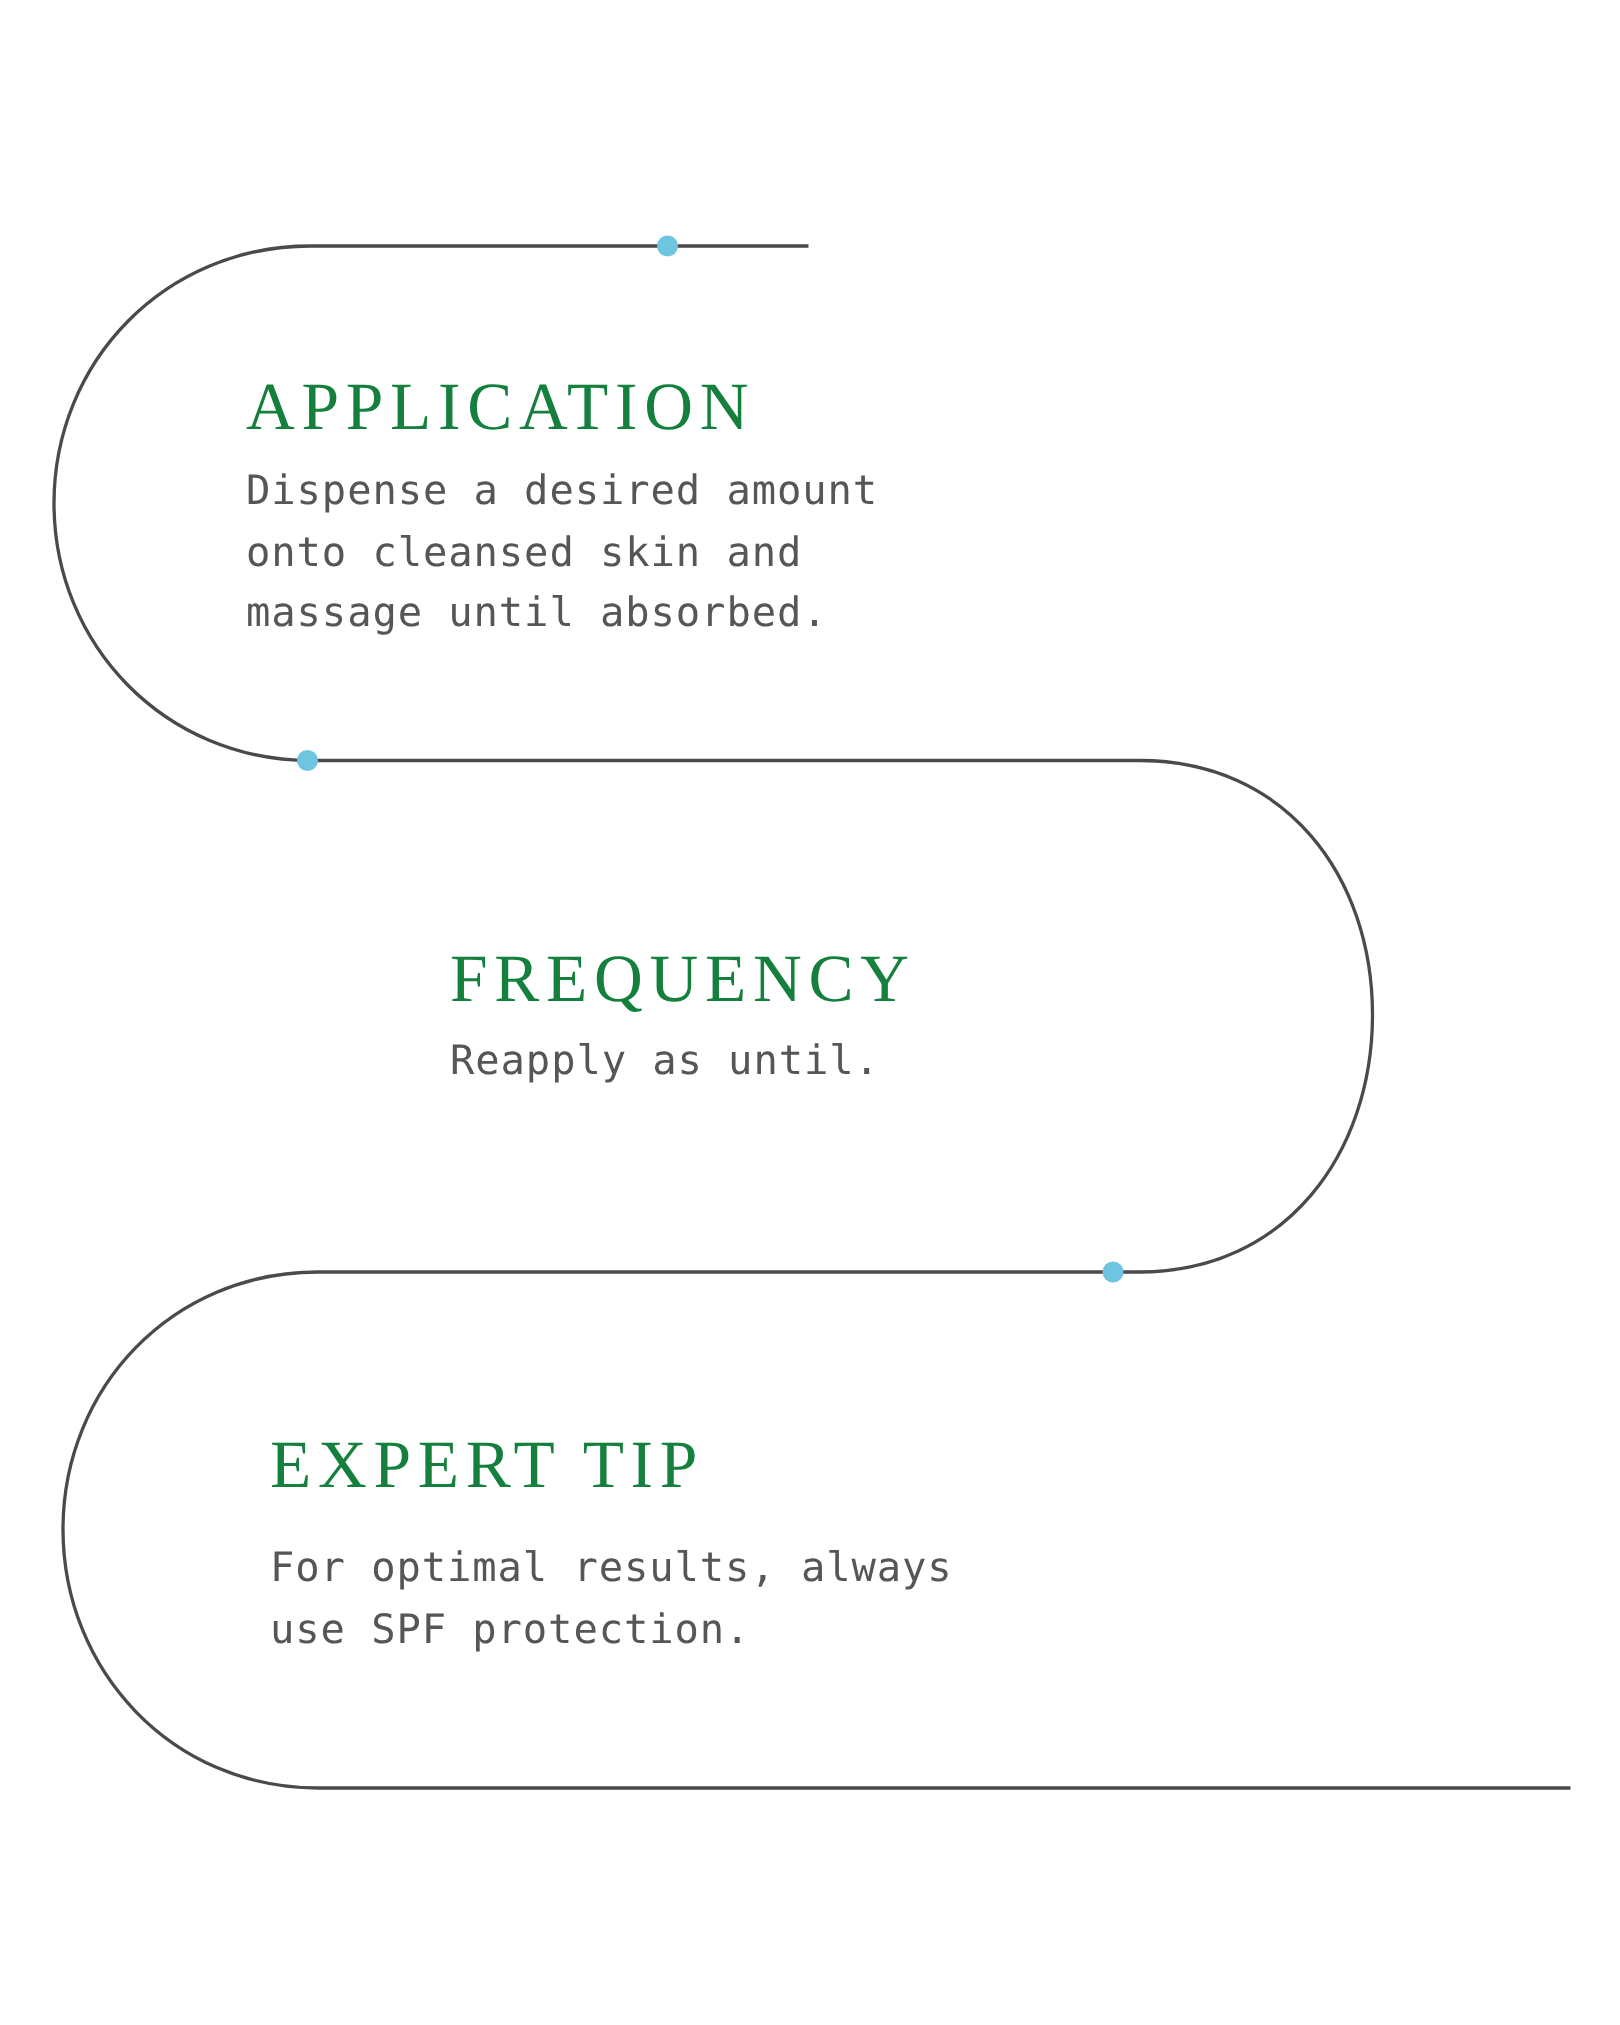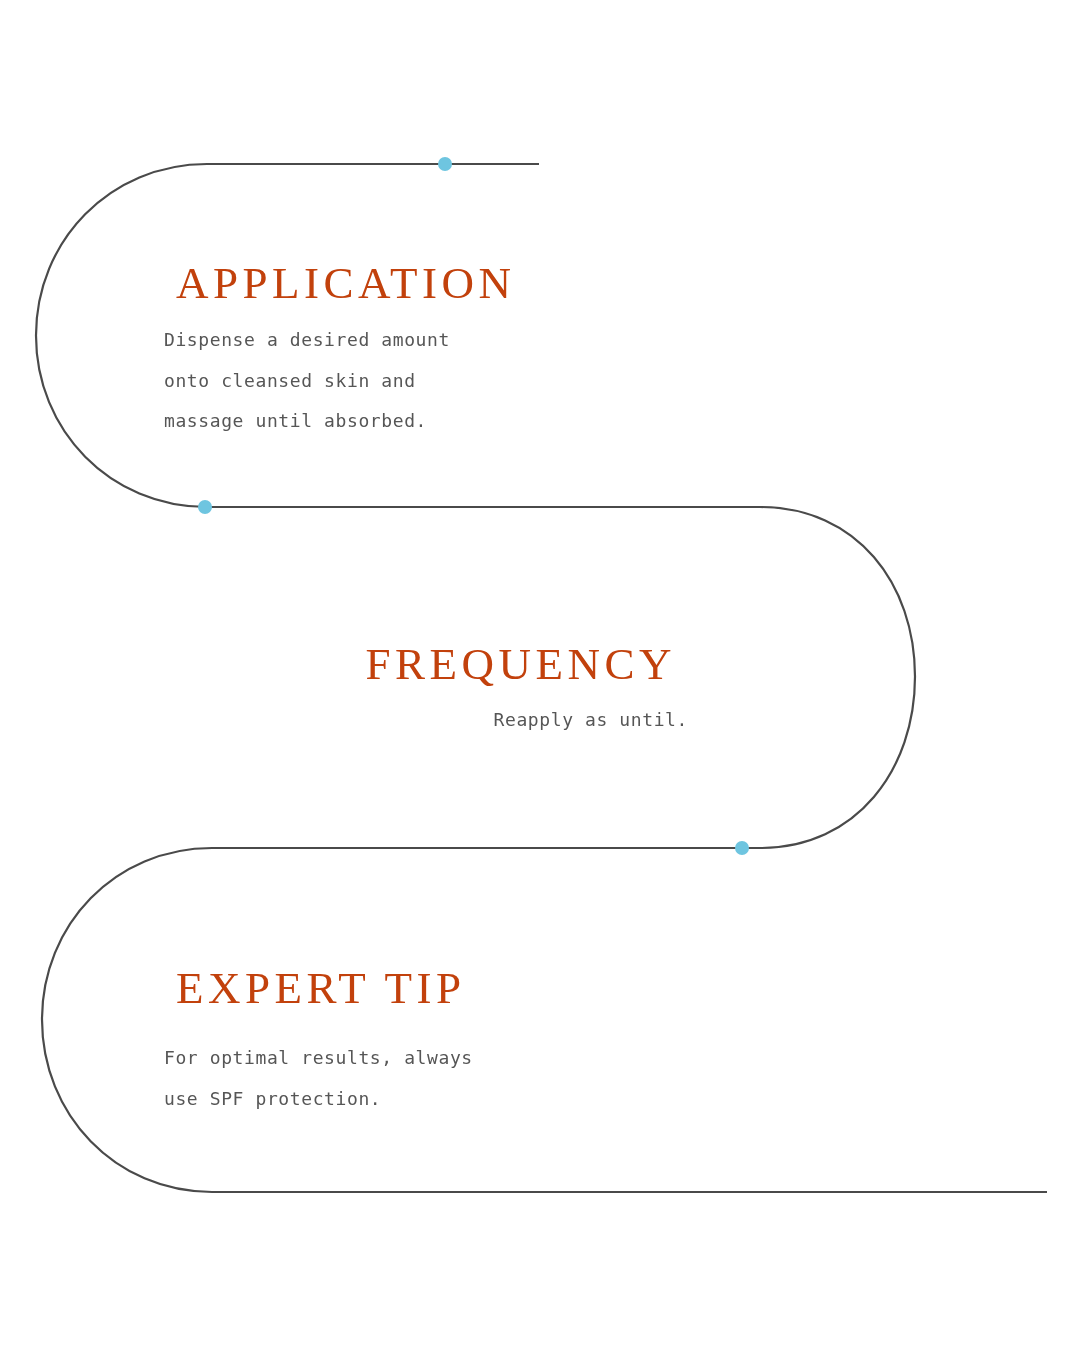--- a/index.html
+++ b/index.html
@@ -19,57 +19,56 @@
     position: absolute;
     left: 0;
     top: 0;
     width: 1080px;
     height: 1350px;
   }
   .step-block {
     position: absolute;
   }
   .step-heading {
-    margin: 12px;
+    margin: 0;
     font-family: "Liberation Serif", serif;
     font-weight: 400;
     font-size: 45px;
     line-height: 1.05;
     letter-spacing: 4.5px;
-    color: #c2410c;
+    color: #15803d;
     white-space: nowrap;
   }
   .step-body {
     margin: 0;
     font-family: "DejaVu Sans Mono", monospace;
     font-weight: 400;
-    font-size: 18px;
+    font-size: 27px;
     line-height: 40.5px;
     letter-spacing: 0.6px;
     color: #565656;
     white-space: pre-line;
   }
   
   #step-1 {
     left: 164px;
     top: 248px;
     text-align: left;
   }
   #step-1 .step-body { margin-top: 13px; }
   
   #step-2 {
-    left: 288px;
+    left: 300px;
     top: 629px;
     width: 400px;
-    text-align: right;
   }
   #step-2 .step-body { margin-top: 12px; }
   
   #step-3 {
-    left: 164px;
+    left: 180px;
     top: 953px;
     text-align: left;
   }
   #step-3 .step-body { margin-top: 26px; }
 </style>
 </head>
 <body>
 
 <div id="page">
 

